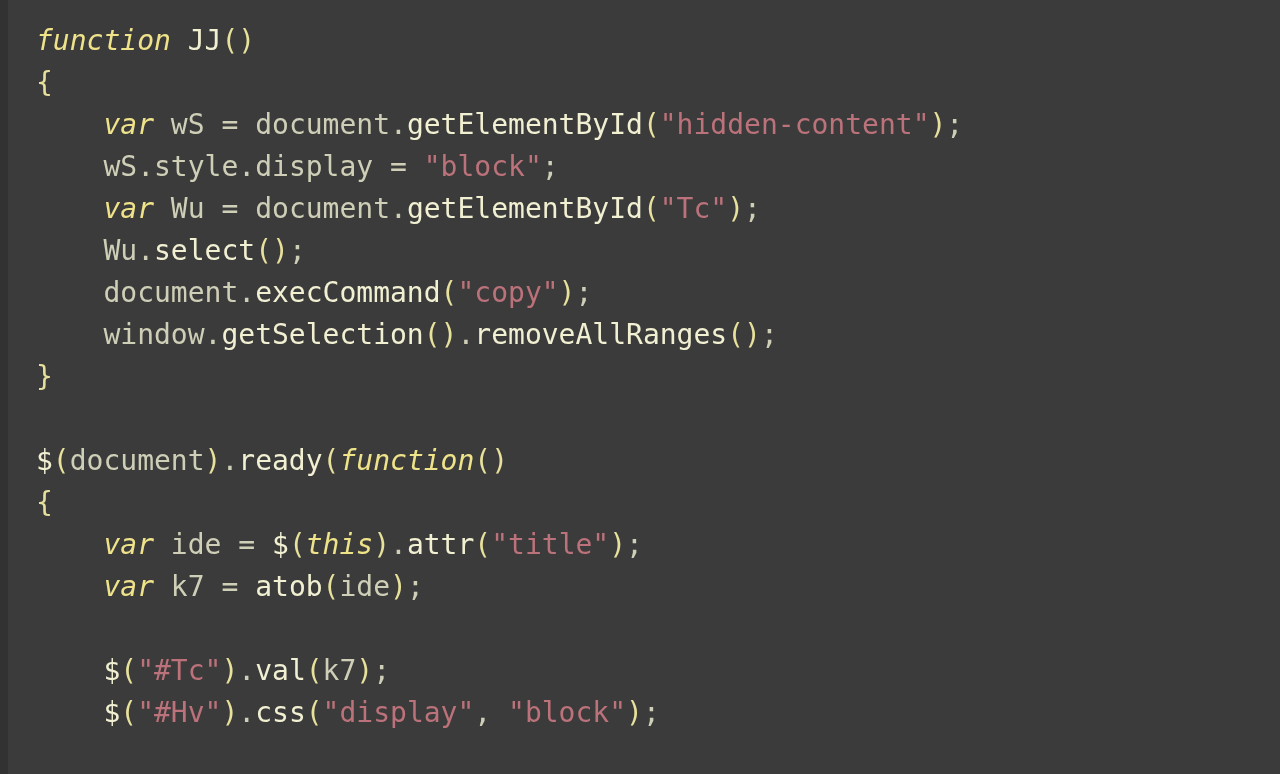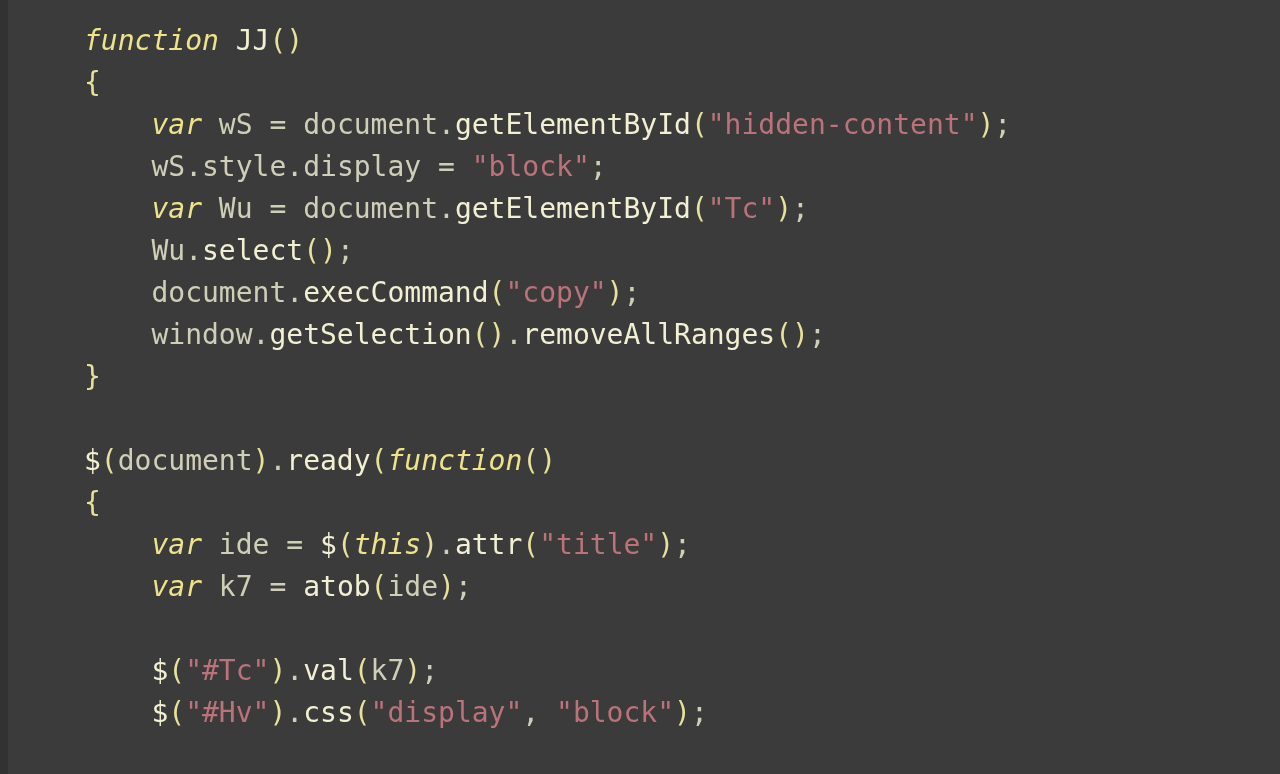--- a/index.html
+++ b/index.html
@@ -18,21 +18,21 @@
   .gutter {
     position: absolute;
     left: 0; top: 0; bottom: 0;
     width: 8px;
     background: #323232;
   }
   pre.code {
     display: block;
     white-space: pre;
     color: #d8d8c8;
-    padding-left: 84px;
+    padding-left: 36px;
   }
   
   .tk-kw   { color: #efe38a; font-style: italic; }      
   .tk-def  { color: #cfcfb8; }                           
   .tk-fn   { color: #f2f0d2; }                           
   .tk-par  { color: #e7e19c; }                           
   .tk-str  { color: #bb727a; }                           
   .tk-brace{ color: #e7e19c; }                           
   .tk-punct{ color: #cfcfb8; }                           
 </style>

